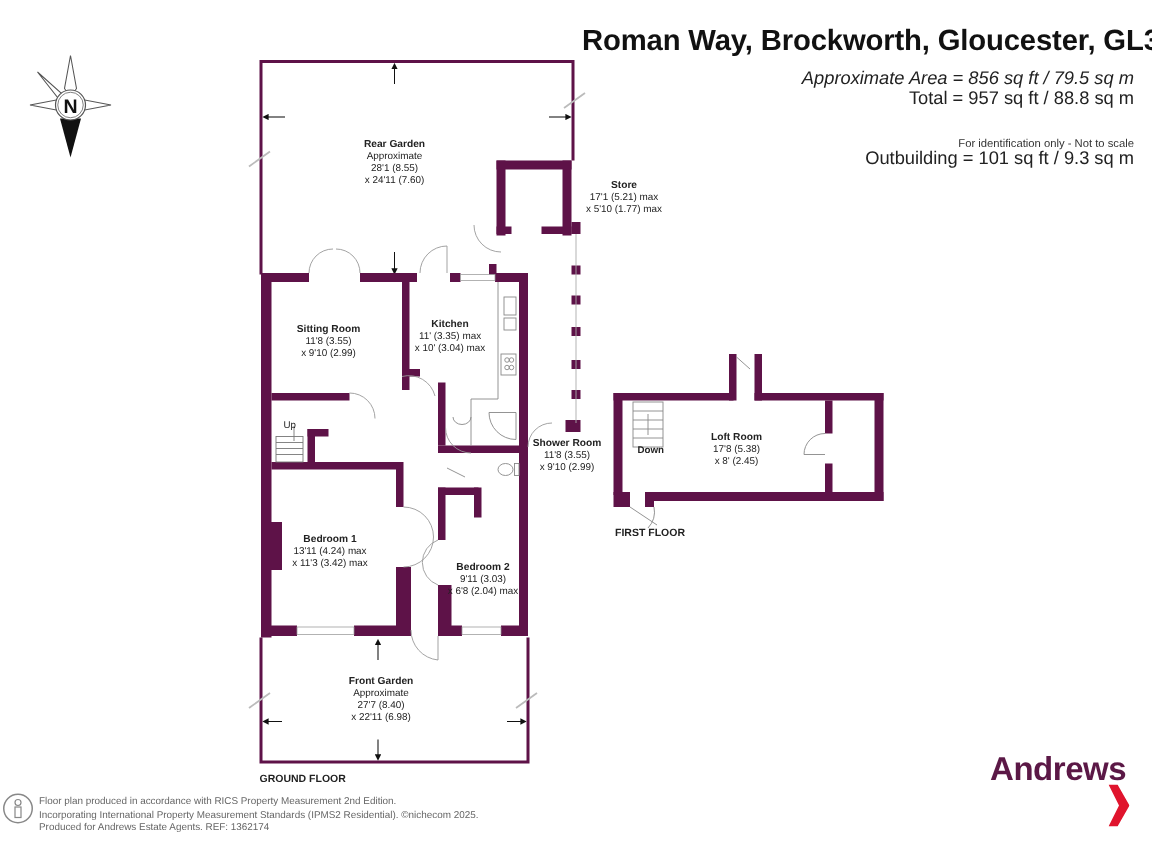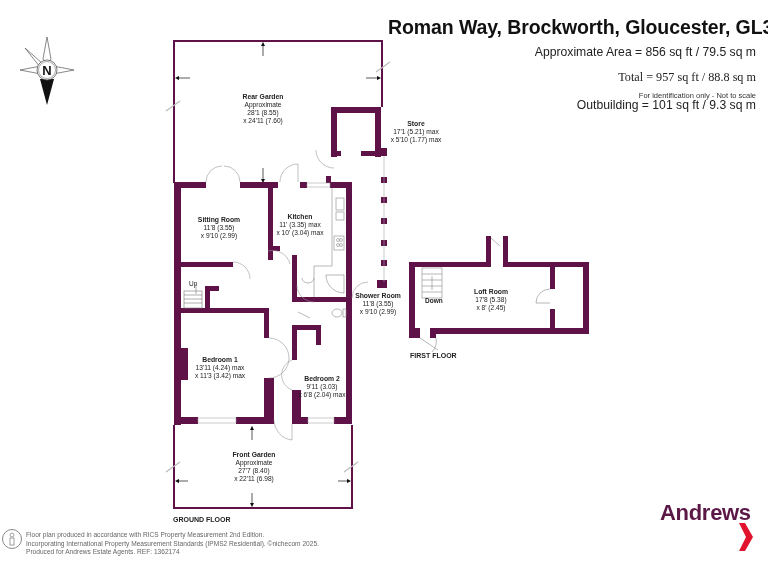--- a/index.html
+++ b/index.html
@@ -1,22 +1,22 @@
 <!DOCTYPE html>
 <html><head>
 <meta charset="utf-8">
 <style>
   html, body { margin:0; padding:0; background:#ffffff; }
   body { width:768px; height:576px; position:relative; overflow:hidden; font-family:"Liberation Sans", sans-serif; color:#1a1a1a; }
   .abs { position:absolute; }
   #title { left:388px; top:16px; font-size:19.5px; font-weight:bold; letter-spacing:-0.1px; white-space:nowrap; color:#111; }
   .area-line { right:12px; font-size:12.2px; text-align:right; white-space:nowrap; color:#222; }
-  #area1 { top:45px; }
+  #area1 { top:45px;font-style:italic; }
   #area2 { top:59px;margin-top:39px; }
-  #area3 { top:70px;font-family:Liberation Serif, serif; }
+  #area3 { top:58px; }
   #disclaimer { right:12px; top:91px; font-size:7.5px; color:#333; white-space:nowrap; }
   svg#plan { position:absolute; left:0; top:0; }
   .lbl { position:absolute; text-align:center; font-size:6.6px; line-height:8px; color:#222; white-space:nowrap; transform:translateX(-50%); }
   .lbl b { display:block; font-weight:bold; font-size:6.8px; color:#222; }
   .floor-label { position:absolute; font-size:7px; font-weight:bold; color:#222; white-space:nowrap; }
   #footer-text { left:26px; top:531px; font-size:6.6px; line-height:8.6px; color:#666; white-space:nowrap; }
   #footer-icon { left:2px; top:529px; width:18px; height:18px; border:1px solid #888; border-radius:50%; }
   #brand { left:660px; top:500px; font-size:22px; font-weight:bold; color:#5b1846; letter-spacing:-0.3px; }
   #brand-chevron { left:739px; top:523px; }
   #compass { left:18px; top:35px; }

